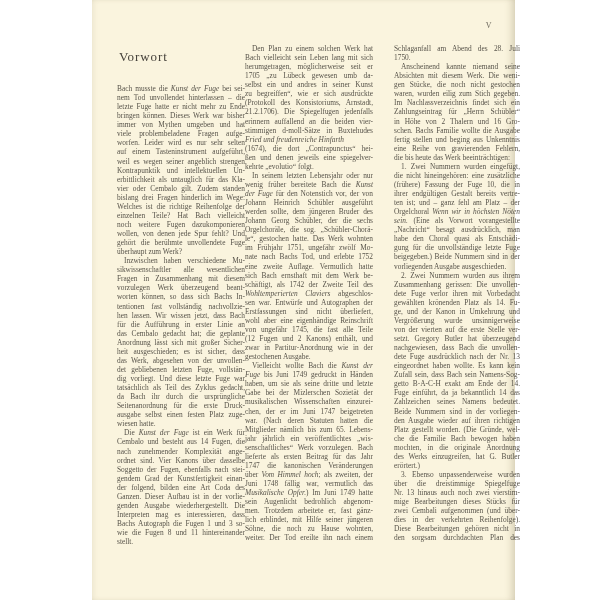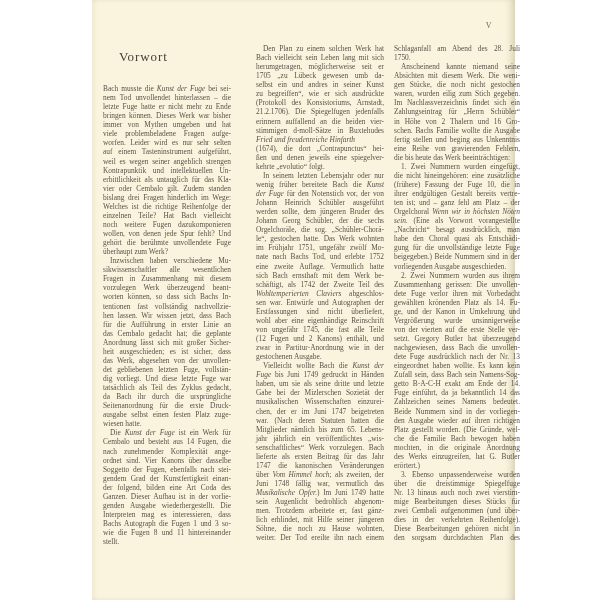--- a/index.html
+++ b/index.html
@@ -22,22 +22,22 @@
   .heading {
     position:absolute; left:11px; top:33px; margin:16px;
     font-size:13px; font-weight:normal; letter-spacing:.9px;
     color:var(--heading, #45413a);
   }
   .col {
     position:absolute; width:128px;
     font-size:7.4px; line-height:9.06px;
     color:var(--text, #57534a);
   }
-  .col1 { left:11px;  top:84px; }
-  .col2 { left:164px; top:44px; }
+  .col1 { left:25px;  top:84px; }
+  .col2 { left:153px; top:44px; }
   .col3 { left:293px; top:44px; width:126px;margin-left:9px; }
   .line { white-space:nowrap; text-align:justify; text-align-last:justify; overflow:visible; }
   .line.end { text-align-last:left; }
   .line.ind { padding-left:7px; }
   .it { font-style:italic; }
 </style>
 </head>
 <body>
 
 <div class="canvas">

